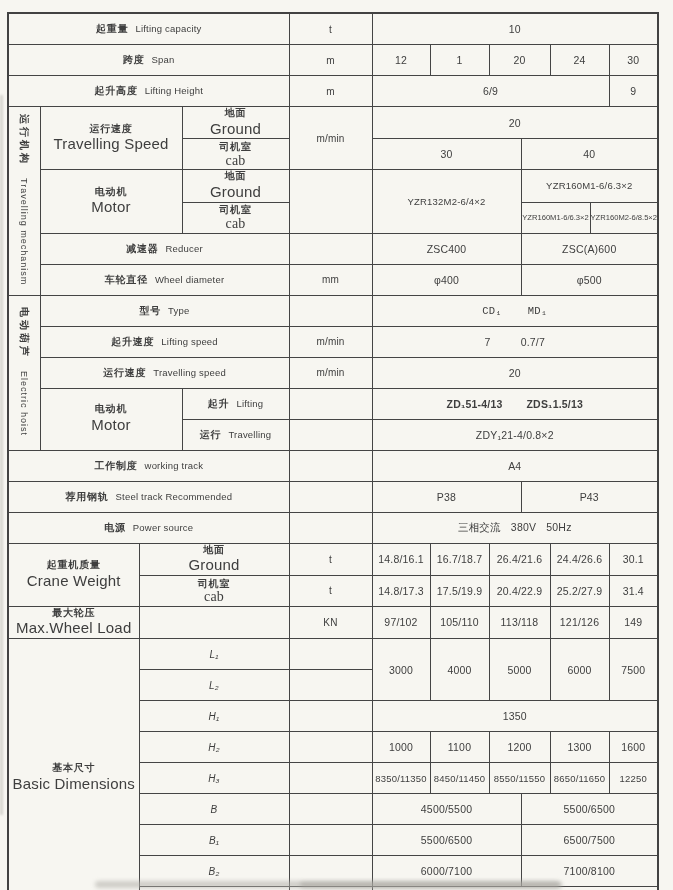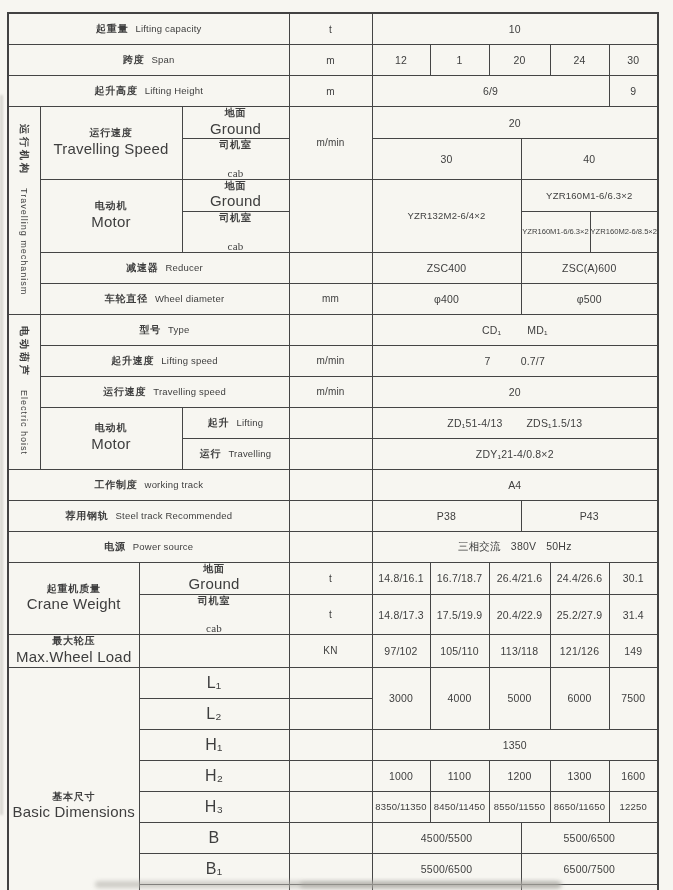--- a/index.html
+++ b/index.html
@@ -22,39 +22,39 @@
     font-size:10.5px;height:30px;overflow:hidden;
     letter-spacing:.2px;
   }
   
   td.l .zh{font-weight:600;font-size:10px;letter-spacing:.8px;}
   td.l .en{font-size:9.5px;margin-left:7px;}
   
   td.s{line-height:1.25;}
   td.s .zh{display:block;font-weight:600;font-size:10px;letter-spacing:.8px;}
   td.s .en{display:block;font-size:15px;}
-  td.s .cabword{font-family:"Liberation Serif","DejaVu Serif",serif;font-size:11px;line-height:1;margin-top:16px;}
+  td.s .cabword{font-family:"Liberation Serif","DejaVu Serif",serif;font-size:14px;line-height:1;}
   
   td.v{vertical-align:middle;}
   .vtext{
     display:inline-block;
     writing-mode:vertical-rl;text-orientation:sideways;
     line-height:1;max-height:180px;
   }
   .vtext .zh{font-weight:600;font-size:10px;letter-spacing:3px;}
   .vtext .en{font-size:9px;margin-top:12px;letter-spacing:1px;}
   td.u{font-size:10px;}
   td.c{font-size:10.5px;}
   td.c-sm{font-size:9.5px;}
   td.c-xs{font-size:7.6px;letter-spacing:0;}
-  td.dim{font-size:16px;}
+  td.dim{font-size:10px;font-style:italic;}
   .pair{display:flex;justify-content:center;align-items:center;}
-  .gap-sm{gap:26px;}
+  .gap-sm{gap:26px;font-family:Liberation Mono, monospace;}
   .gap-md{gap:30px;}
-  .gap-lg{gap:24px;}
+  .gap-lg{gap:24px;font-weight:bold;}
   .wsp{word-spacing:7px;}
   
   .smudge{position:absolute;left:95px;top:881px;width:465px;height:7px;
     background:#b4b2ac;border-radius:4px;filter:blur(2px);opacity:.6;}
   .smudge2{position:absolute;left:300px;top:882px;width:262px;height:6px;
     background:#a19f99;border-radius:3px;filter:blur(2px);opacity:.55;}
   .edge{position:absolute;left:0;top:95px;width:3px;height:720px;
     background:#b7b5af;opacity:.5;filter:blur(1px);}
 </style>
 </head>

